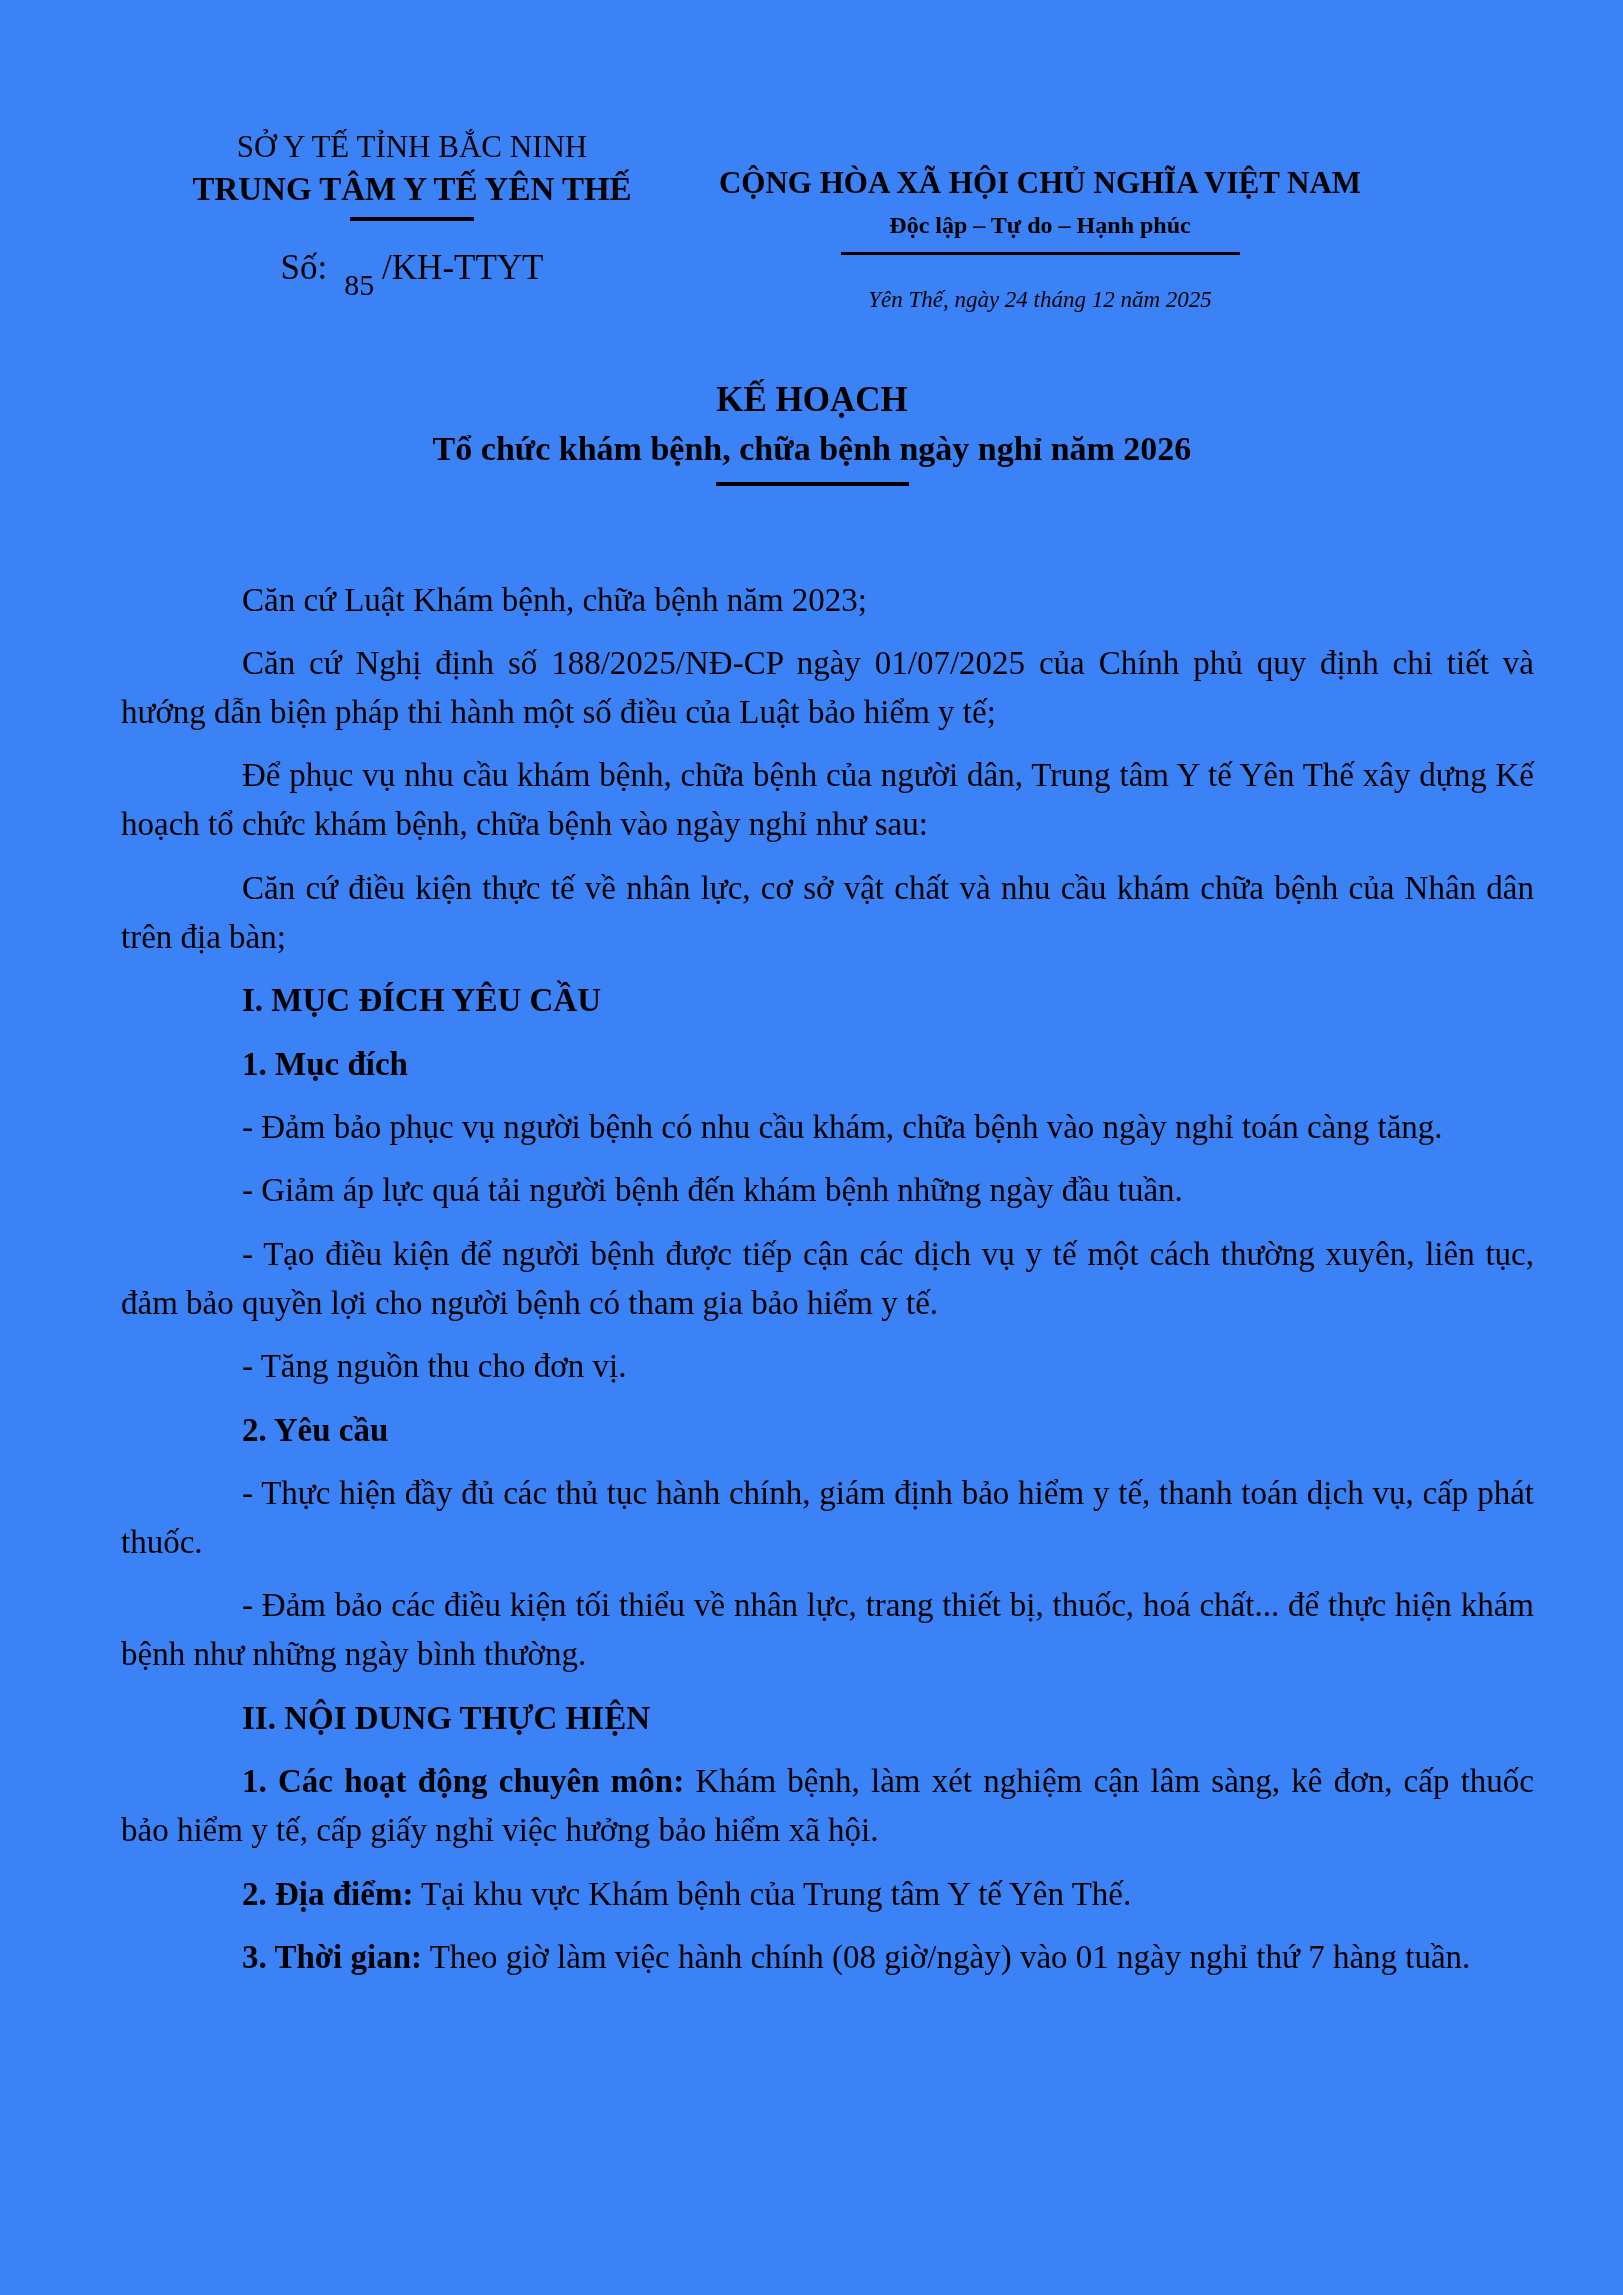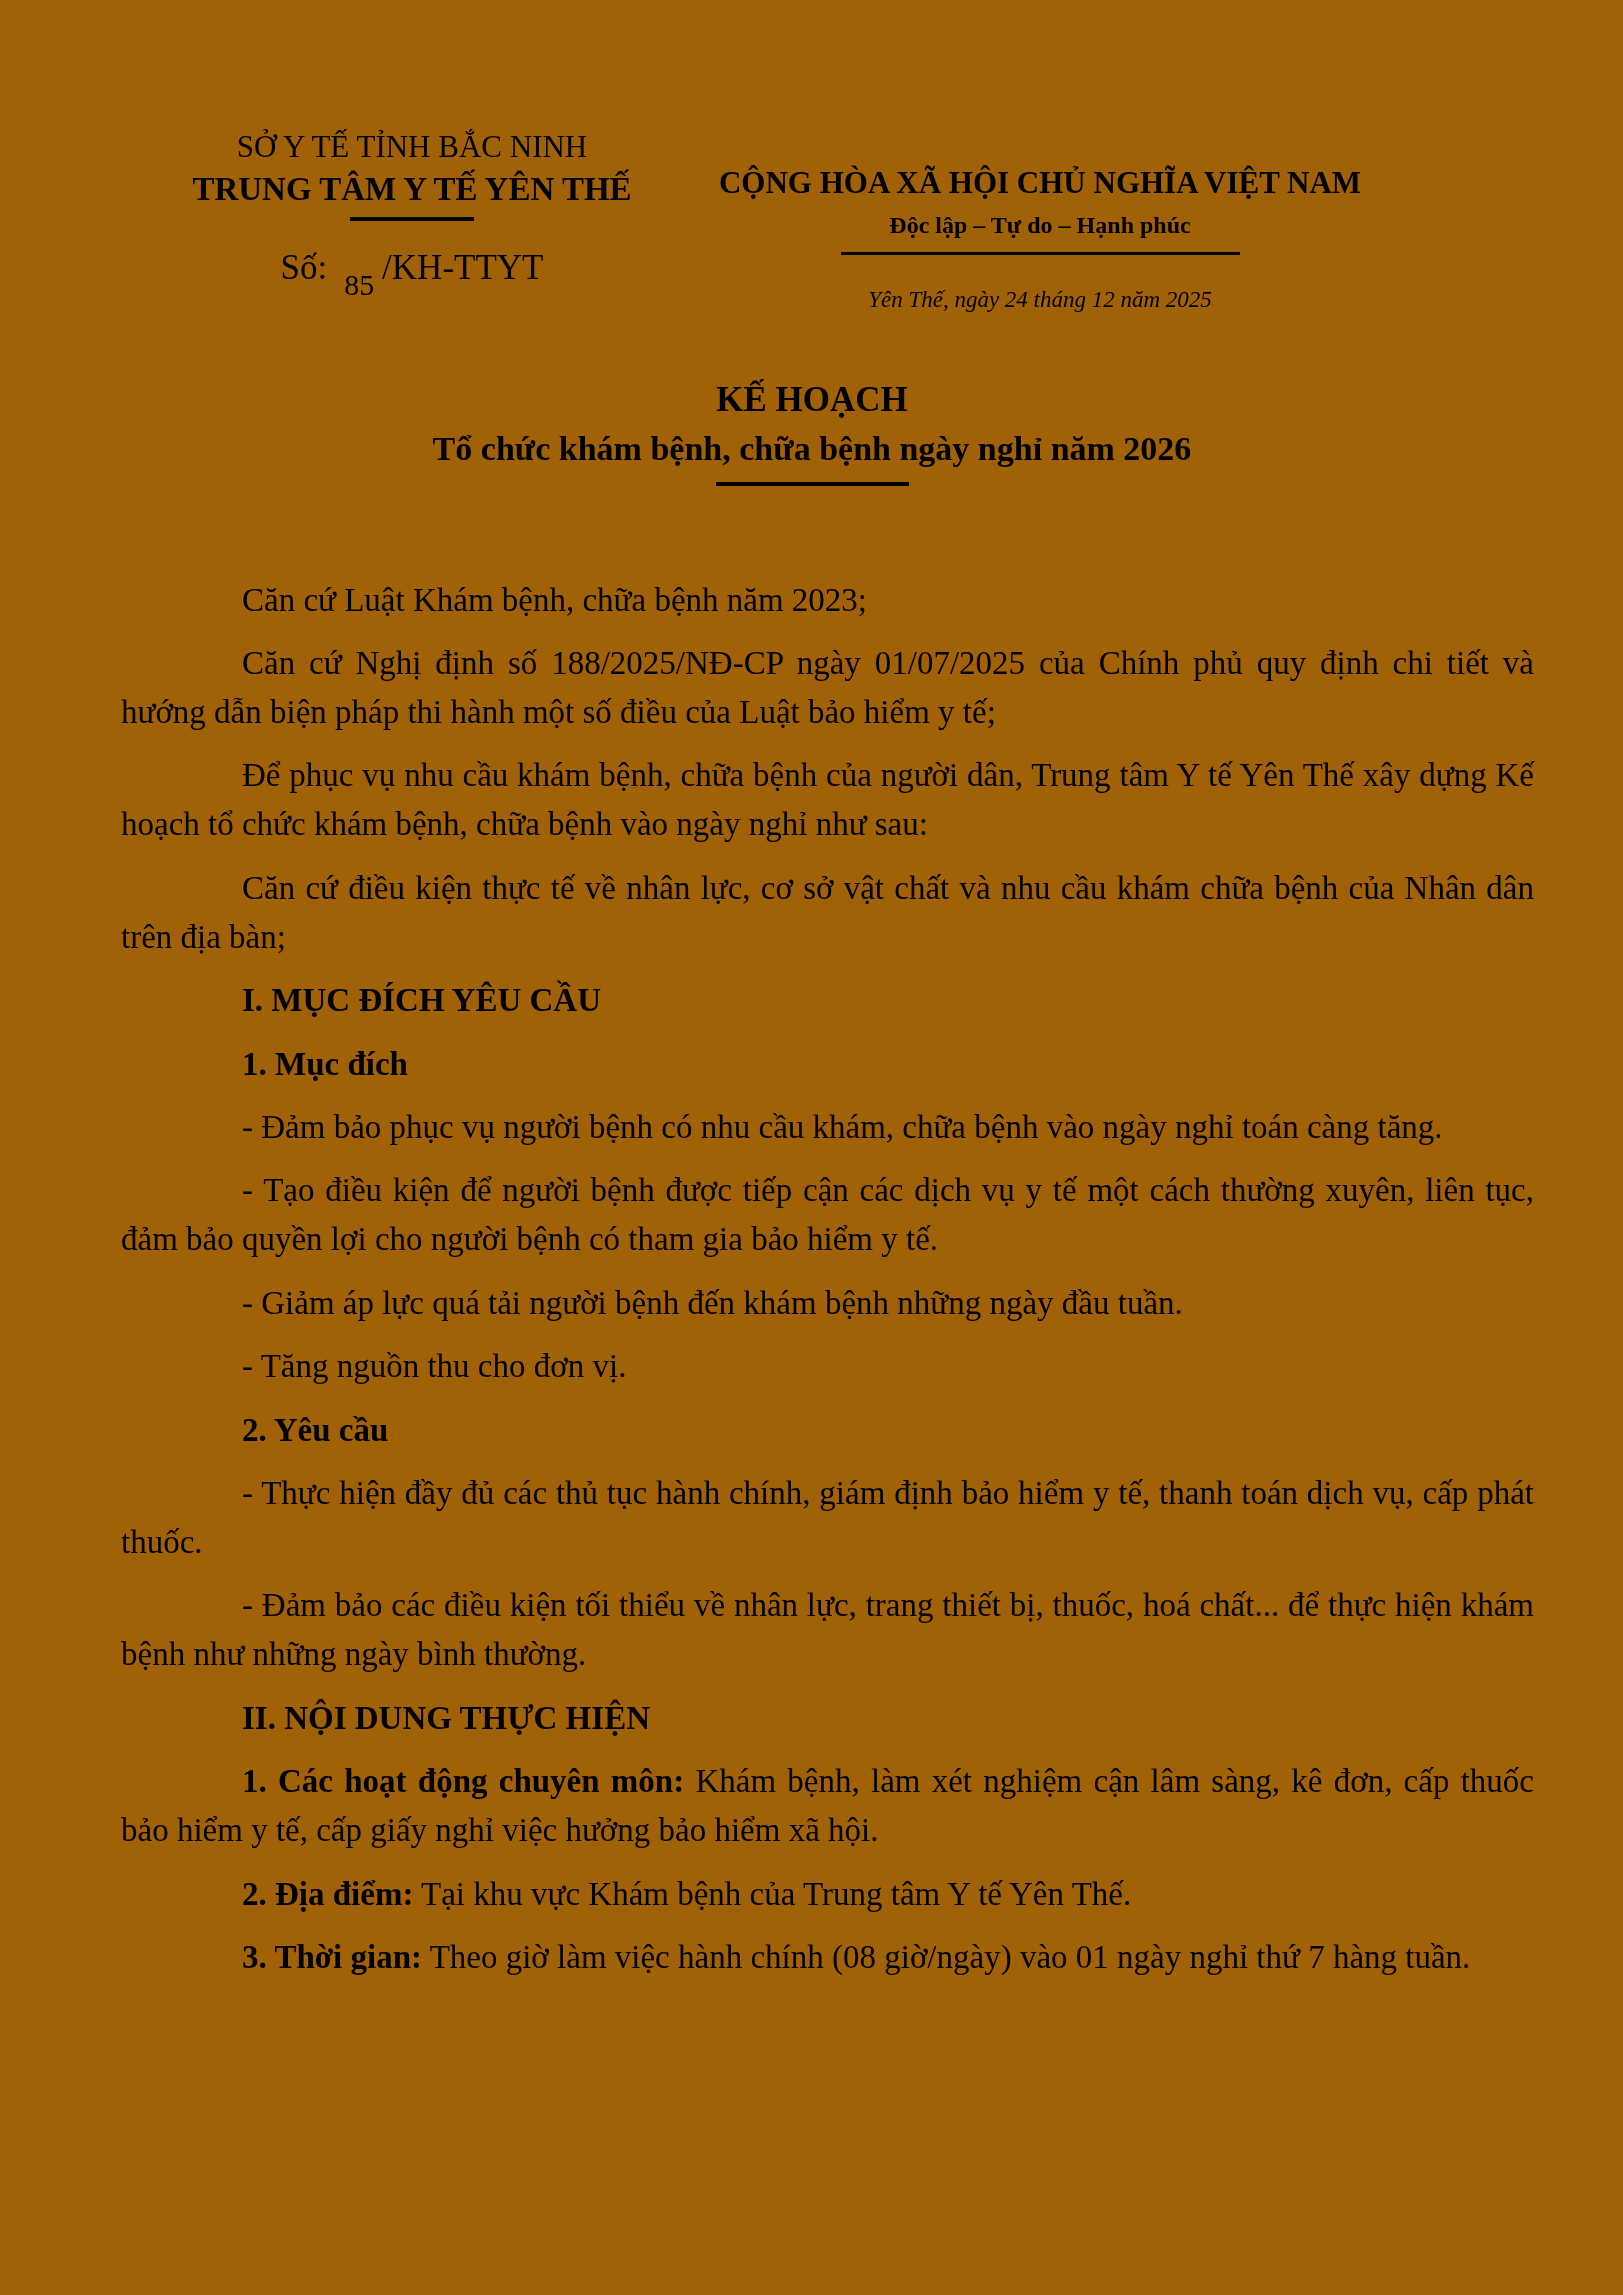--- a/index.html
+++ b/index.html
@@ -1,21 +1,21 @@
 <!DOCTYPE html>
 <html lang="vi" style="font-size:10.5px"><head>
 <meta charset="utf-8">
 <style>
   html,body{margin:0;padding:0;background:#888;}
   .page{
     position:relative;
     width:1624px;
     height:2295px;
     margin:0 auto;
-    background:#a16207;
+    background:#3b82f6;
     color:#000;
     font-family:"Liberation Serif","DejaVu Serif",serif;
     overflow:hidden;
   }
   
   .header{display:flex;padding-top:126px;}
   .header-left{margin-left:121px;width:582px;text-align:center;flex:0 0 auto;}
   .header-right{width:674px;text-align:center;flex:0 0 auto;}
   .hl-line1{font-size:31px;line-height:42px;font-weight:normal;}
   .hl-line2{font-size:33px;line-height:42px;font-weight:bold;}
@@ -69,22 +69,22 @@
   </div>
 
   <div class="content">
       <p class="normal">Căn cứ Luật Khám bệnh, chữa bệnh năm 2023;</p>
       <p class="normal">Căn cứ Nghị định số 188/2025/NĐ-CP ngày 01/07/2025 của Chính phủ quy định chi tiết và hướng dẫn biện pháp thi hành một số điều của Luật bảo hiểm y tế;</p>
       <p class="normal">Để phục vụ nhu cầu khám bệnh, chữa bệnh của người dân, Trung tâm Y tế Yên Thế xây dựng Kế hoạch tổ chức khám bệnh, chữa bệnh vào ngày nghỉ như sau:</p>
       <p class="normal">Căn cứ điều kiện thực tế về nhân lực, cơ sở vật chất và nhu cầu khám chữa bệnh của Nhân dân trên địa bàn;</p>
       <p class="heading">I. MỤC ĐÍCH YÊU CẦU</p>
       <p class="heading">1. Mục đích</p>
       <p class="normal">- Đảm bảo phục vụ người bệnh có nhu cầu khám, chữa bệnh vào ngày nghỉ toán càng tăng.</p>
+      <p class="normal">- Giảm áp lực quá tải người bệnh đến khám bệnh những ngày đầu tuần.</p>
       <p class="normal">- Tạo điều kiện để người bệnh được tiếp cận các dịch vụ y tế một cách thường xuyên, liên tục, đảm bảo quyền lợi cho người bệnh có tham gia bảo hiểm y tế.</p>
-      <p class="normal">- Giảm áp lực quá tải người bệnh đến khám bệnh những ngày đầu tuần.</p>
       <p class="normal">- Tăng nguồn thu cho đơn vị.</p>
       <p class="heading">2. Yêu cầu</p>
       <p class="normal">- Thực hiện đầy đủ các thủ tục hành chính, giám định bảo hiểm y tế, thanh toán dịch vụ, cấp phát thuốc.</p>
       <p class="normal">- Đảm bảo các điều kiện tối thiểu về nhân lực, trang thiết bị, thuốc, hoá chất... để thực hiện khám bệnh như những ngày bình thường.</p>
       <p class="heading">II. NỘI DUNG THỰC HIỆN</p>
       <p class="lead"><strong>1. Các hoạt động chuyên môn:</strong> Khám bệnh, làm xét nghiệm cận lâm sàng, kê đơn, cấp thuốc bảo hiểm y tế, cấp giấy nghỉ việc hưởng bảo hiểm xã hội.</p>
       <p class="lead"><strong>2. Địa điểm:</strong> Tại khu vực Khám bệnh của Trung tâm Y tế Yên Thế.</p>
       <p class="lead"><strong>3. Thời gian:</strong> Theo giờ làm việc hành chính (08 giờ/ngày) vào 01 ngày nghỉ thứ 7 hàng tuần.</p>
     </div>
 

